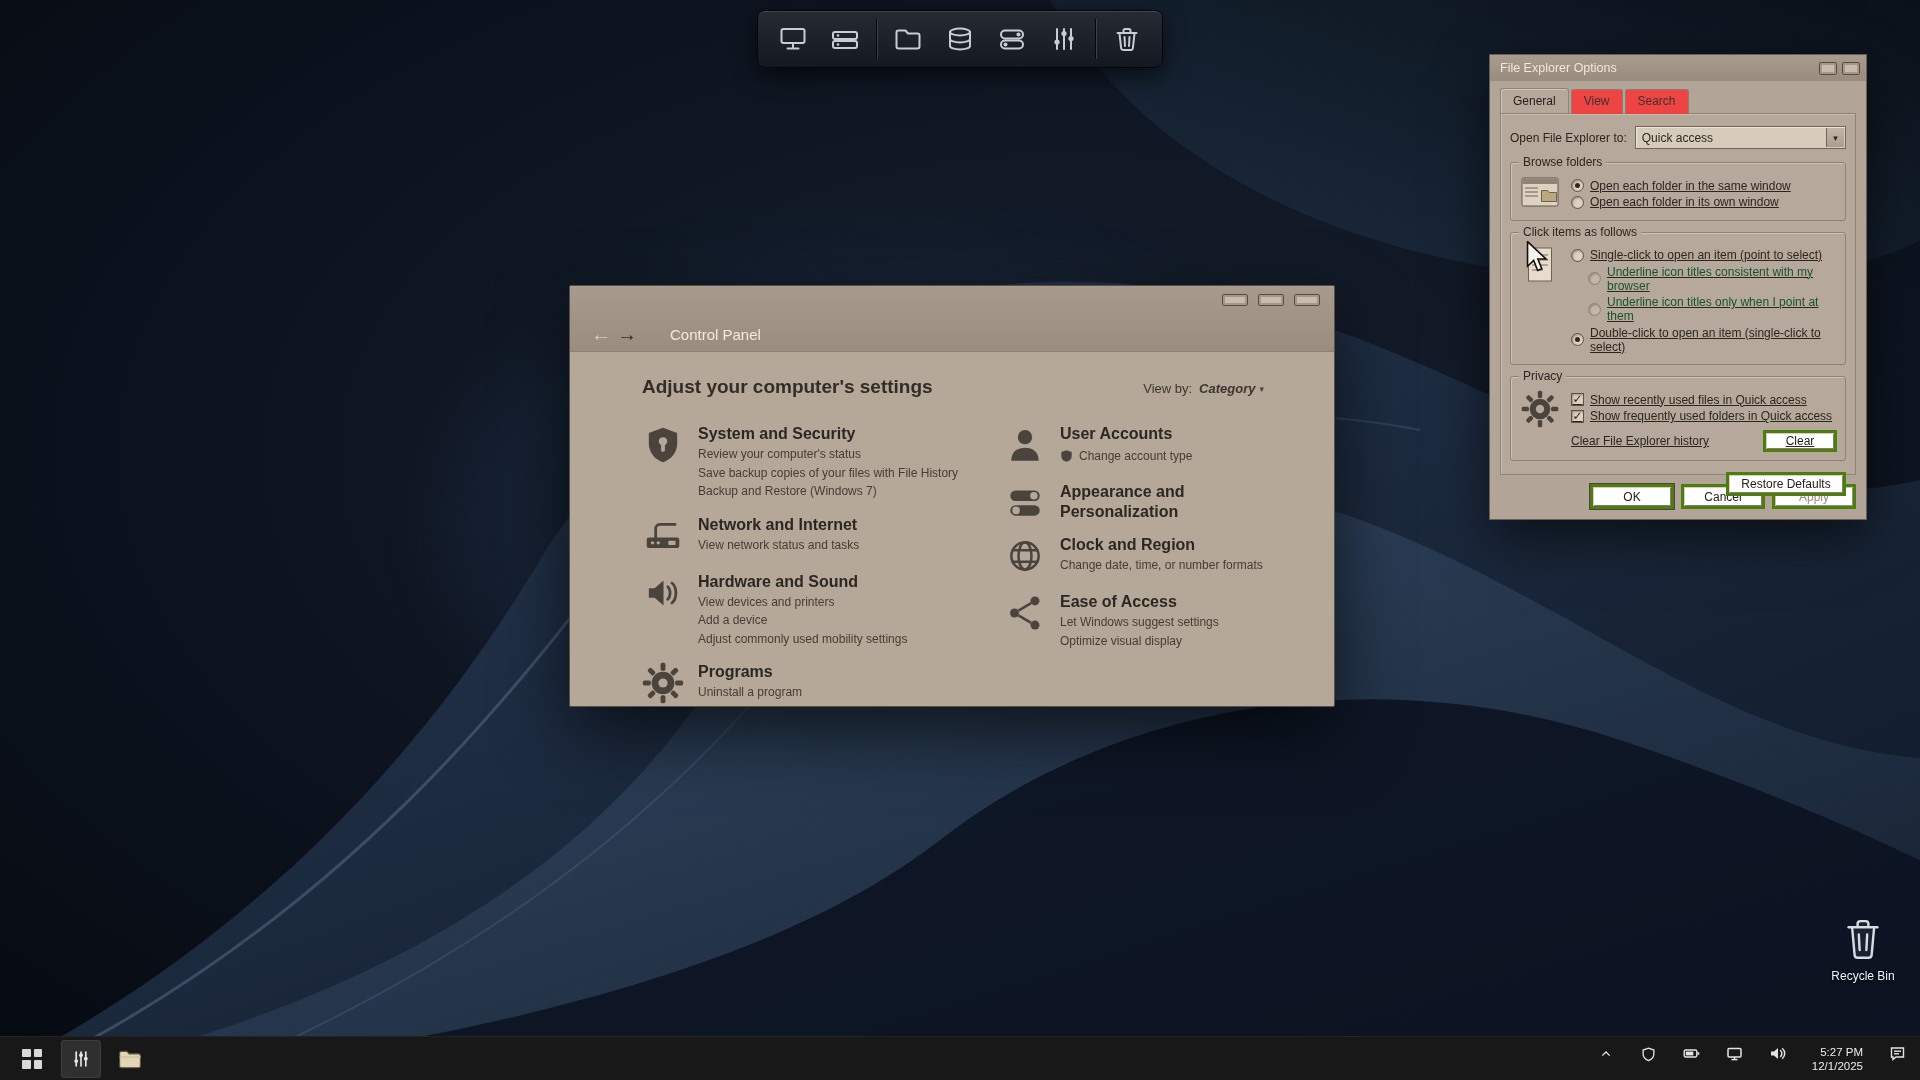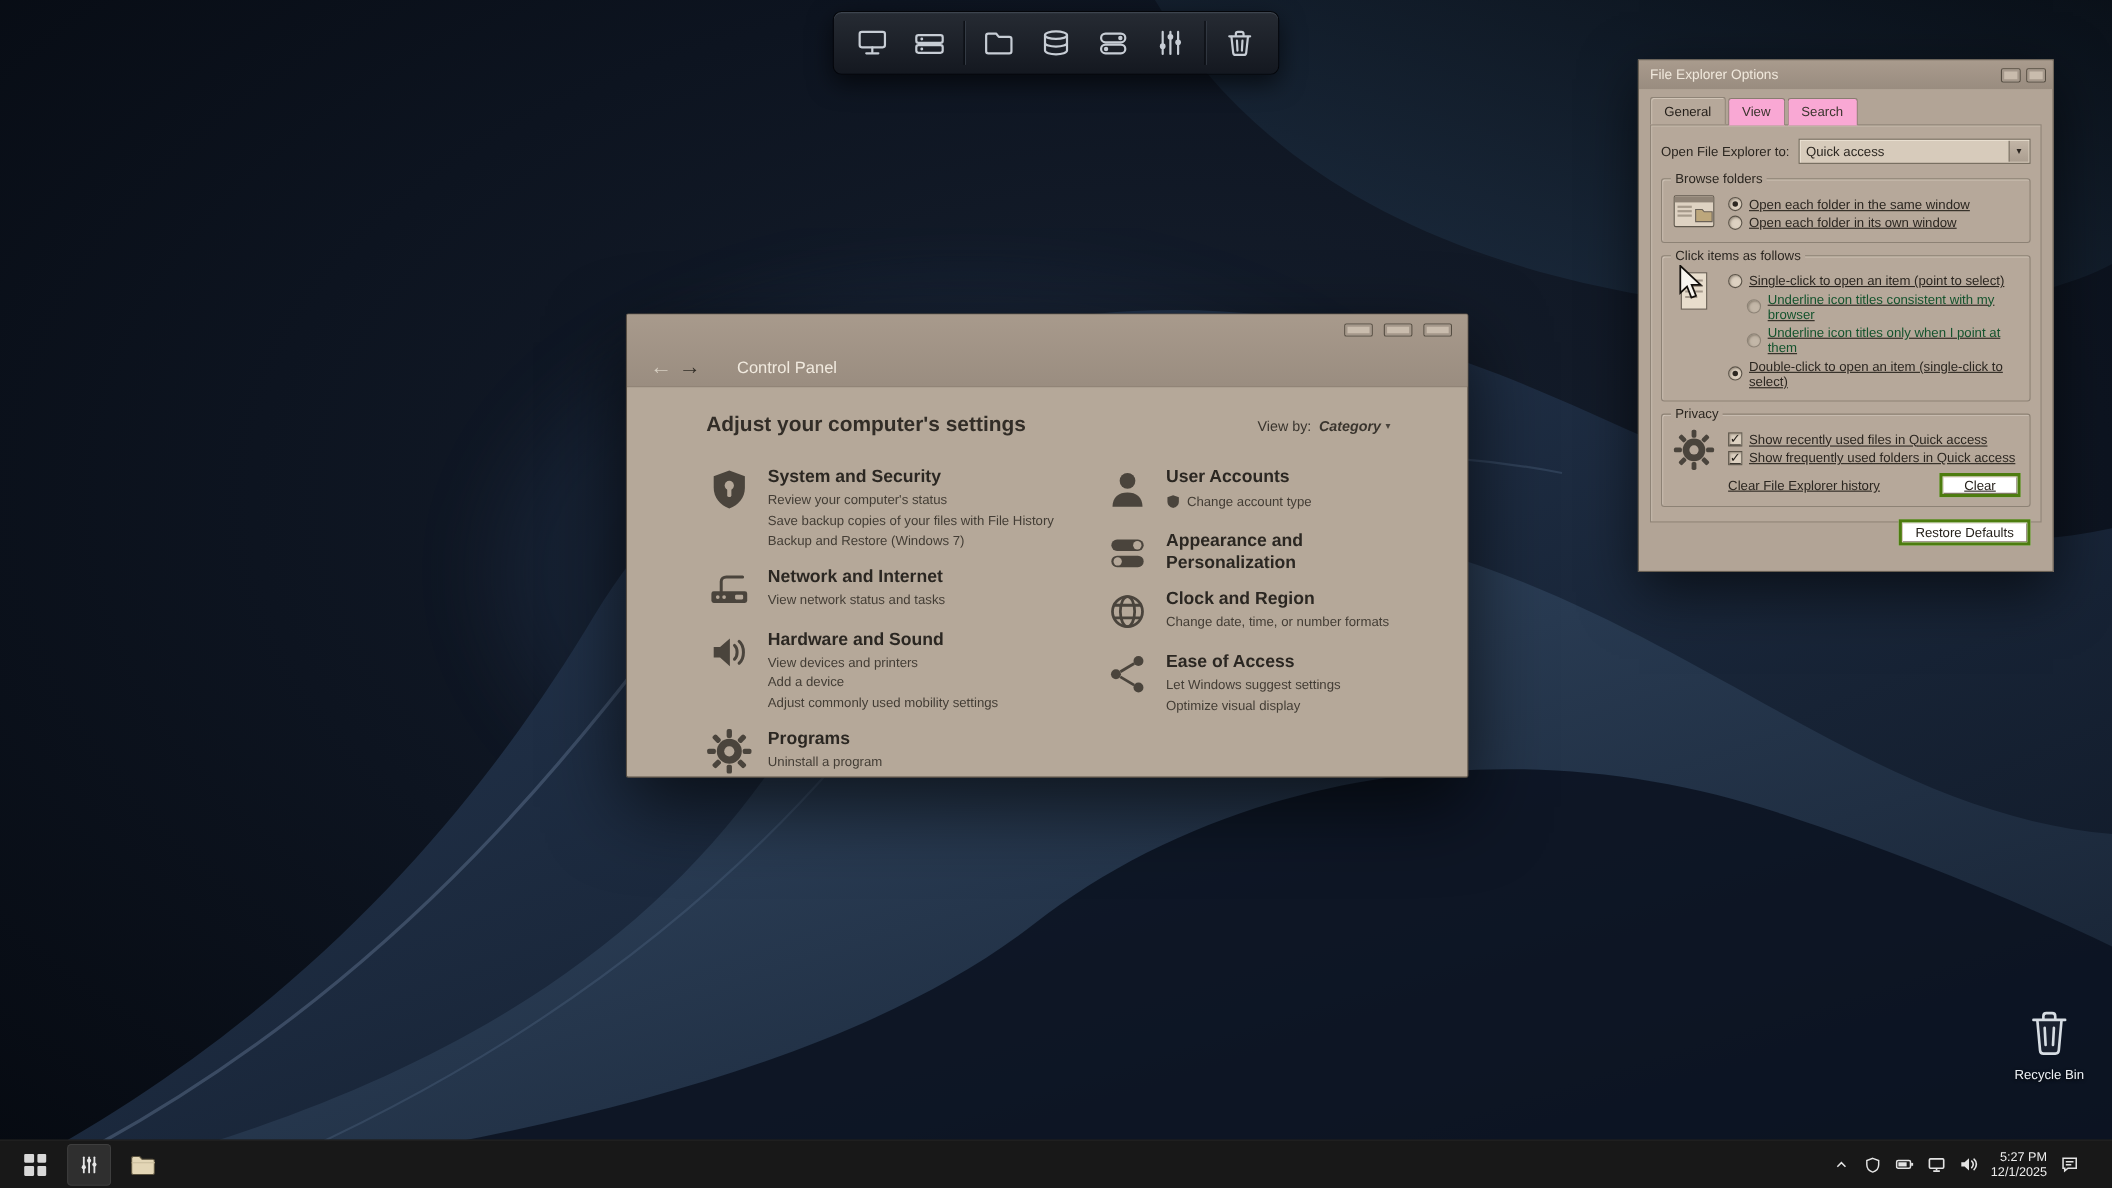--- a/index.html
+++ b/index.html
@@ -50,21 +50,21 @@
   
   .feo { position:absolute; left:1489px; top:54px; width:378px; height:466px;
          background:#b2a496; border:1px solid #685f53; font-size:12px; color:#2b2620;
          box-shadow:0 18px 50px rgba(0,0,0,.6); }
   .feo-titlebar { height:26px; background:linear-gradient(#a99b8d,#998c7f);
                   display:flex; align-items:center; padding:0 6px 0 10px; }
   .feo-title { font-size:12.5px; color:#f0e8dc; flex:1; }
   .tb-btn { width:18px; height:13px; background:#c9bcad; border:1px solid #554d42;
             border-radius:2px; box-shadow:inset 0 0 0 2px #a5988b; margin-left:5px; }
   .feo-tabs { display:flex; padding:7px 10px 0; position:relative; z-index:2; }
-  .tab { padding:4px 12px 5px; color:#3a342d; background:#f9a8d4;
+  .tab { padding:4px 12px 5px; color:#3a342d; background:#ef4444;
          border:1px solid #887d70; border-bottom:none; border-radius:3px 3px 0 0;
          margin-right:2px; position:relative; top:1px; }
   .tab.active { background:#b6a89a; border-color:#8f8477; color:#231e19;
                 box-shadow:inset 1px 1px 0 #cfc3b5; top:0; padding-top:5px; z-index:3; }
   .feo-page { margin:0 10px; border:1px solid #8f8477; background:#b6a89a;
               padding:10px 9px 9px; position:relative; z-index:1; height:362px;
               box-shadow:inset 1px 1px 0 #c8bcae; }
   .open-row { display:flex; align-items:center; gap:8px; margin:2px 0 13px; }
   .dropdown { flex:1; height:23px; background:#d7cbbb; border:1px solid #6f6659;
               box-shadow:inset 1px 1px 0 #efe6d8; display:flex; align-items:center;
@@ -110,21 +110,21 @@
   .recycle-label { margin-top:3px; font-size:12px; color:#eef2f6; text-shadow:0 1px 3px rgba(0,0,0,.95); }
 
   
   .taskbar { position:absolute; left:0; right:0; bottom:0; height:44px; background:#181818;
              border-top:1px solid #232323; display:flex; align-items:center; z-index:50; }
   .tb-left { display:flex; align-items:center; gap:9px; padding-left:12px; }
   .tb-app { width:40px; height:38px; display:flex; align-items:center; justify-content:center; border-radius:4px; }
   .tb-app.active { background:#2f2f2f; box-shadow:inset 0 0 0 1px #3e3e3e; }
   .start-grid { width:20px; height:20px; display:grid; grid-template-columns:1fr 1fr; gap:3px; }
   .start-grid span { background:#d8d8d8; border-radius:1px; }
-  .tb-right { margin-left:auto; display:flex; align-items:center; gap:11px; padding-right:30px; }
+  .tb-right { margin-left:auto; display:flex; align-items:flex-start; gap:25px; padding-right:14px; }
   .tray-icon { width:18px; height:18px; display:flex; align-items:center; justify-content:center; }
   .clock { text-align:right; color:#ececec; font-size:11.5px; line-height:14px; }
 
   .cursor { position:absolute; left:1526px; top:241px; z-index:999; }
 </style>
 </head>
 <body>
 
 <div class="desktop">
 
@@ -519,20 +519,25 @@
             </div>
           </div>
         </div>
       </div>
 
       <div class="restore-row">
         <button class="btn restore-btn">Restore Defaults</button>
       </div>
     </div>
 
+    <div class="feo-footer">
+      <button class="btn footer-btn ok">OK</button>
+      <button class="btn footer-btn">Cancel</button>
+      <button class="btn footer-btn disabled">Apply</button>
+    </div>
   </div>
 
   <div class="taskbar">
     <div class="tb-left">
       <span class="tb-app">
         <span class="start-grid">
             <span></span>
             <span></span>
             <span></span>
             <span></span>

